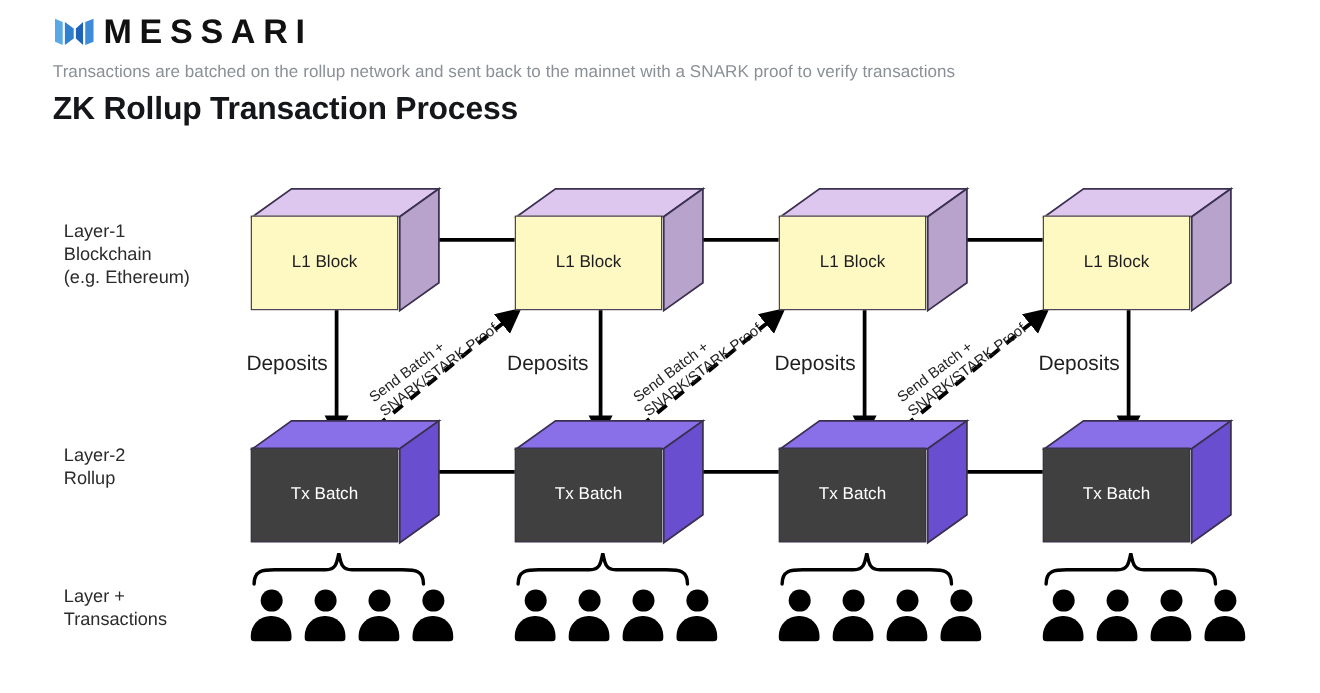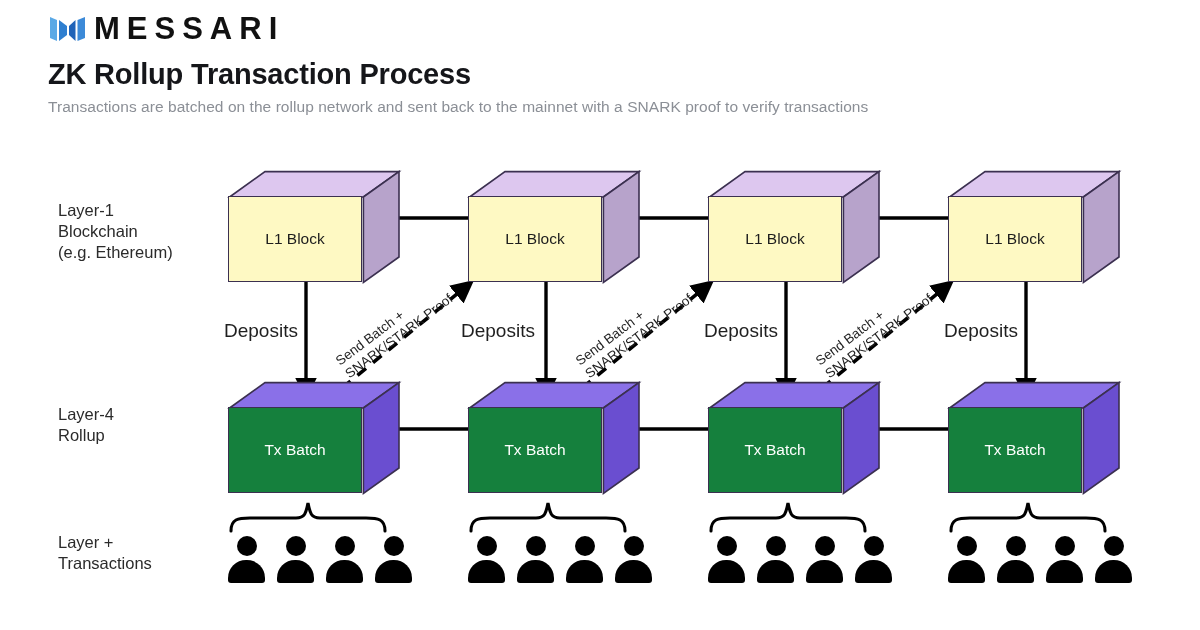--- a/index.html
+++ b/index.html
@@ -68,21 +68,21 @@
     left: 0; top: 26px;
     width: 134px; height: 86px;
     border: 1.6px solid #3b3050;
     display: flex; align-items: center; justify-content: center;
     font-size: 15.5px;
     z-index: 3;
   }
   .block svg.solid-extra { position: absolute; left: 0; top: 0; overflow: visible; z-index: 2; }
 
   .block-l1 .face-front { background: #fef9c3; color: #1d1d1d; }
-  .block-l2 .face-front { background: #15803d; color: #ffffff; }
+  .block-l2 .face-front { background: #404040; color: #ffffff; }
 
   
   .deposit-label {
     position: absolute;
     font-size: 19px;
     color: #1f1f1f;
     white-space: nowrap;
   }
   .proof-label {
     position: absolute;
@@ -116,30 +116,30 @@
 <div id="header">
   <div id="logo-row">
     <svg id="logo-mark" viewBox="0 0 40 30">
       <path d="M2 3 L9 6 L9 27 L2 24 Z" fill="#5aa9e6"></path>
       <path d="M11 6 L19 12 L19 21 L11 27 Z" fill="#2f7fd0"></path>
       <path d="M21 12 L27.5 6 L27.5 27 L21 21 Z" fill="#1f63b8"></path>
       <path d="M29.5 6 L37 3 L37 24 L29.5 27 Z" fill="#3c8ad8"></path>
     </svg>
     <div id="logo-word">MESSARI</div>
   </div>
+  <div id="page-subtitle">Transactions are batched on the rollup network and sent back to the mainnet with a SNARK proof to verify transactions</div>
   <div id="page-title">ZK Rollup Transaction Process</div>
-  <div id="page-subtitle">Transactions are batched on the rollup network and sent back to the mainnet with a SNARK proof to verify transactions</div>
 </div>
 
 <div id="diagram">
 
   <div class="row-label" id="label-l1">Layer-1
 Blockchain
 (e.g. Ethereum)</div>
-  <div class="row-label" id="label-l2">Layer-4
+  <div class="row-label" id="label-l2">Layer-2
 Rollup</div>
   <div class="row-label" id="label-users">Layer +
 Transactions</div>
 
   <svg id="wires">
     <defs>
       <marker id="ah" markerWidth="7" markerHeight="7" refX="4.2" refY="3.2" orient="auto">
         <path d="M0,0 L6.4,3.2 L0,6.4 z" fill="#000"></path>
       </marker>
     </defs>

